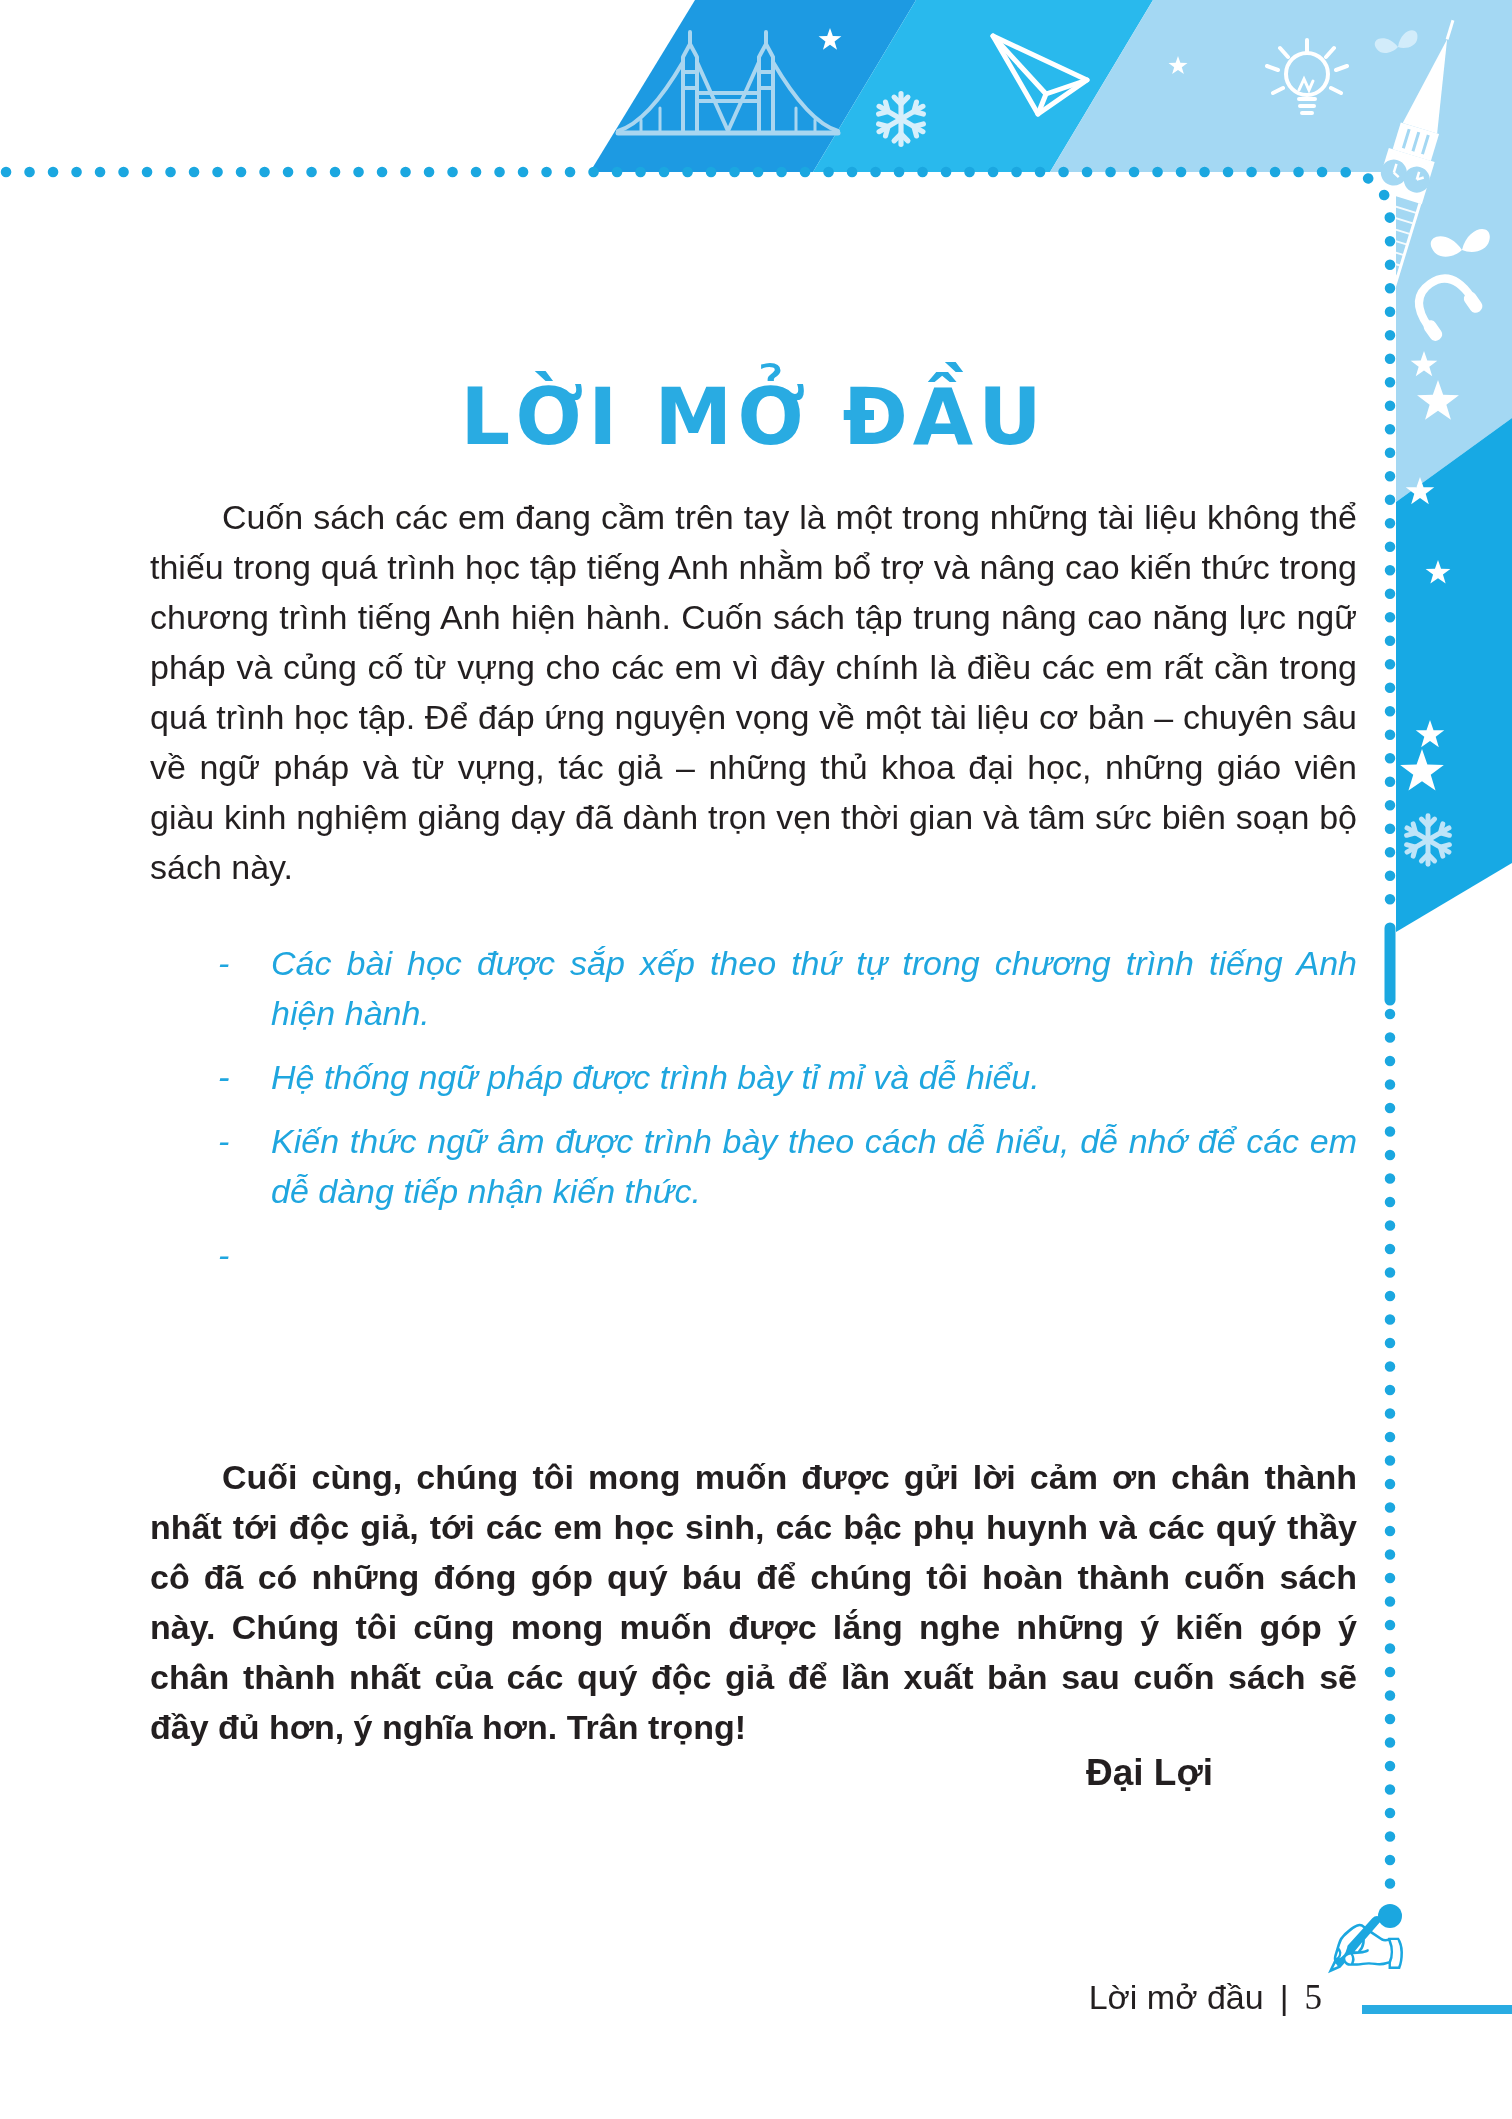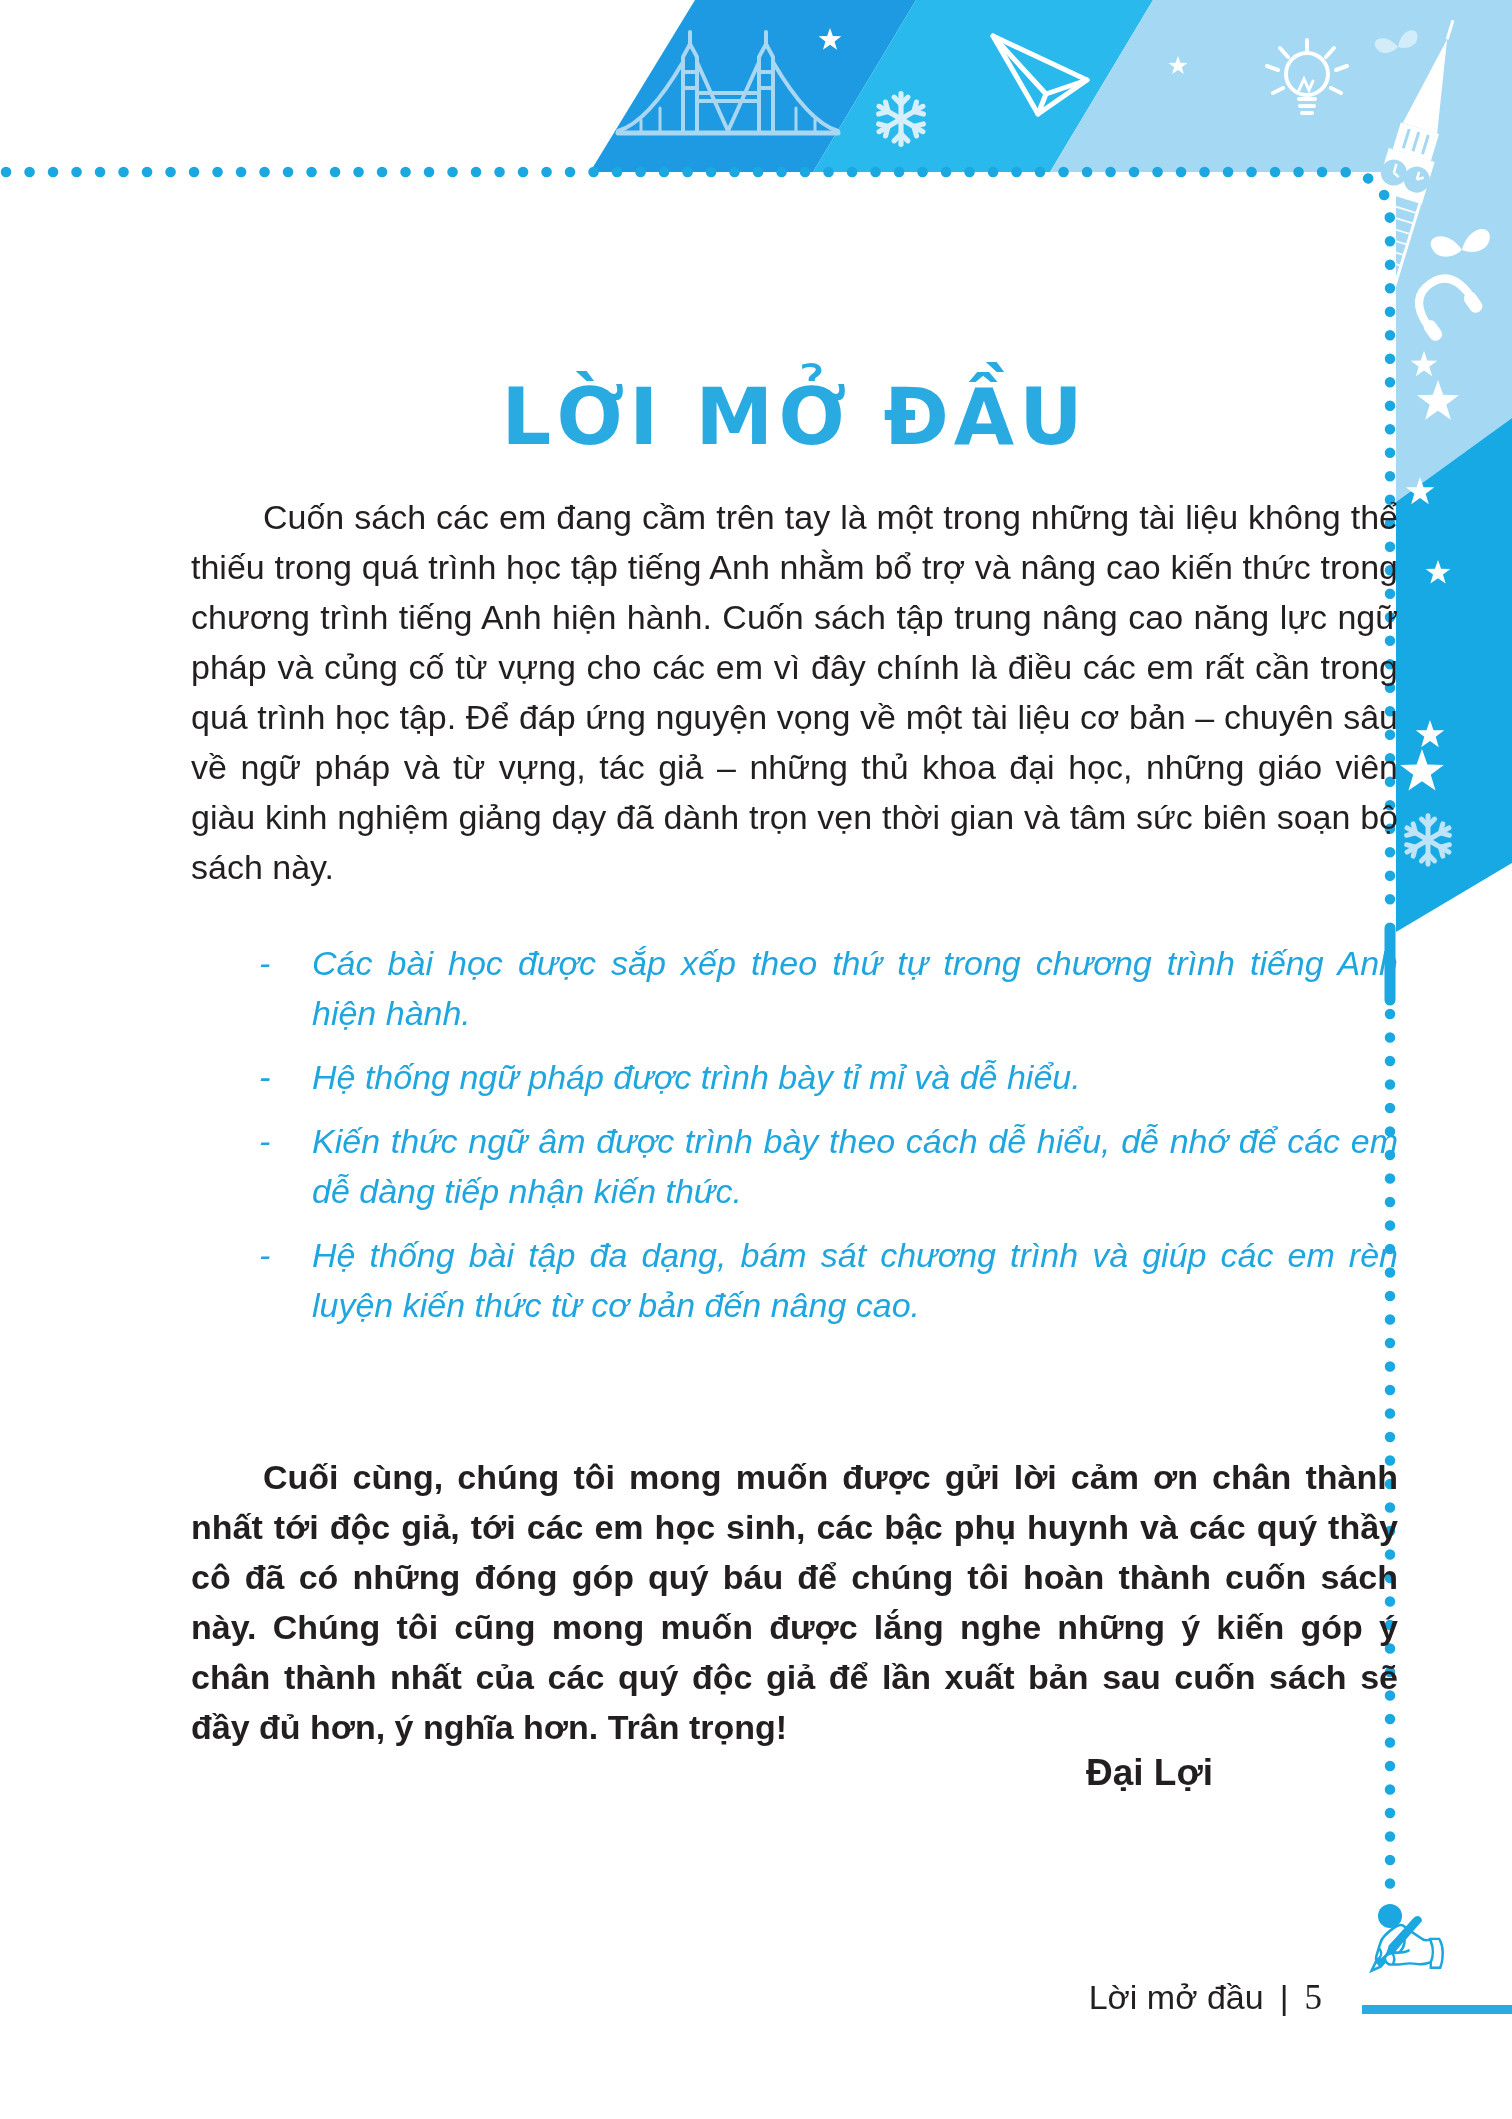--- a/index.html
+++ b/index.html
@@ -1,19 +1,19 @@
 <!DOCTYPE html>
 <html><head>
 <meta charset="utf-8">
 <style>
   html,body{margin:0;padding:0;background:#fff;}
   .page{position:relative;width:1512px;height:2119px;background:#fff;overflow:hidden;
         font-family:"Liberation Sans",sans-serif;color:#231F20;}
   .decor{position:absolute;left:0;top:0;z-index:0;}
-  .txt{position:absolute;z-index:1;margin-left:41px;}
+  .txt{position:absolute;z-index:1;}
   .title{left:150px;top:320px;width:1207px;text-align:center;
          font-family:"DejaVu Sans",sans-serif;font-weight:800;font-size:78px;
          letter-spacing:5px;color:#29ABE2;}
   .body-par{left:150px;width:1207px;font-size:34px;line-height:50px;
             text-align:justify;text-indent:72px;}
   .p-intro{top:458px;}
   .p-closing{top:1418px;font-weight:bold;}
   .heading{left:150px;top:875px;width:1207px;font-size:34px;line-height:50px;text-indent:66px;}
   .adv{left:150px;top:938px;width:1207px;color:#1FA6DF;font-style:italic;
        font-size:34px;line-height:50px;}
@@ -157,21 +157,20 @@
     <div class="li">
       <span class="marker">-</span>
       <span>Hệ thống ngữ pháp được trình bày tỉ mỉ và dễ hiểu.</span>
     </div>
     <div class="li">
       <span class="marker">-</span>
       <span>Kiến thức ngữ âm được trình bày theo cách dễ hiểu, dễ nhớ để các em dễ dàng tiếp nhận kiến thức.</span>
     </div>
     <div class="li">
       <span class="marker">-</span>
-      <span>Hệ thống bài tập đa dạng, bám sát chương trình và giúp các em rèn luyện kiến thức từ cơ bản đến nâng cao.</span>
     </div>
   </div>
 
   <p class="txt body-par p-closing">Cuối cùng, chúng tôi mong muốn được gửi lời cảm ơn chân thành nhất tới độc giả, tới các em học sinh, các bậc phụ huynh và các quý thầy cô đã có những đóng góp quý báu để chúng tôi hoàn thành cuốn sách này. Chúng tôi cũng mong muốn được lắng nghe những ý kiến góp ý chân thành nhất của các quý độc giả để lần xuất bản sau cuốn sách sẽ đầy đủ hơn, ý nghĩa hơn. Trân trọng!</p>
 
   <div class="txt sig-name">Đại Lợi</div>
 
   <div class="txt footer">
     <span>Lời mở đầu</span>
     <span class="sep">|</span>

